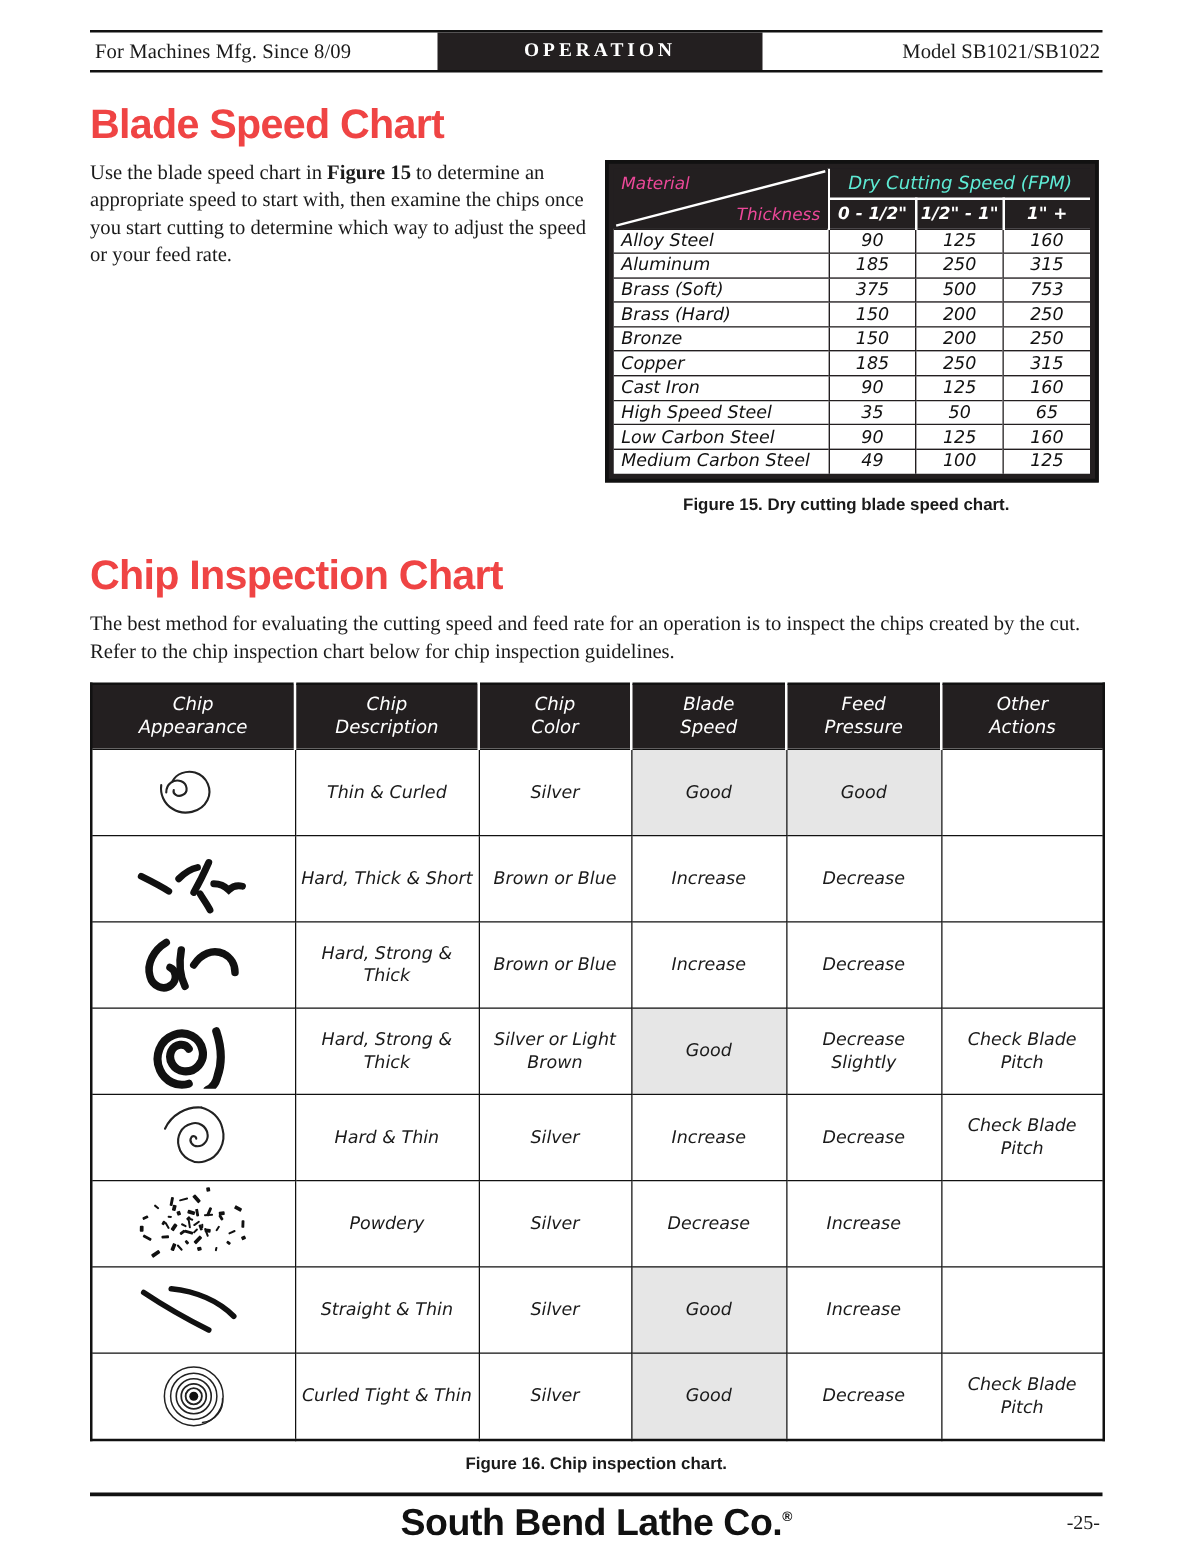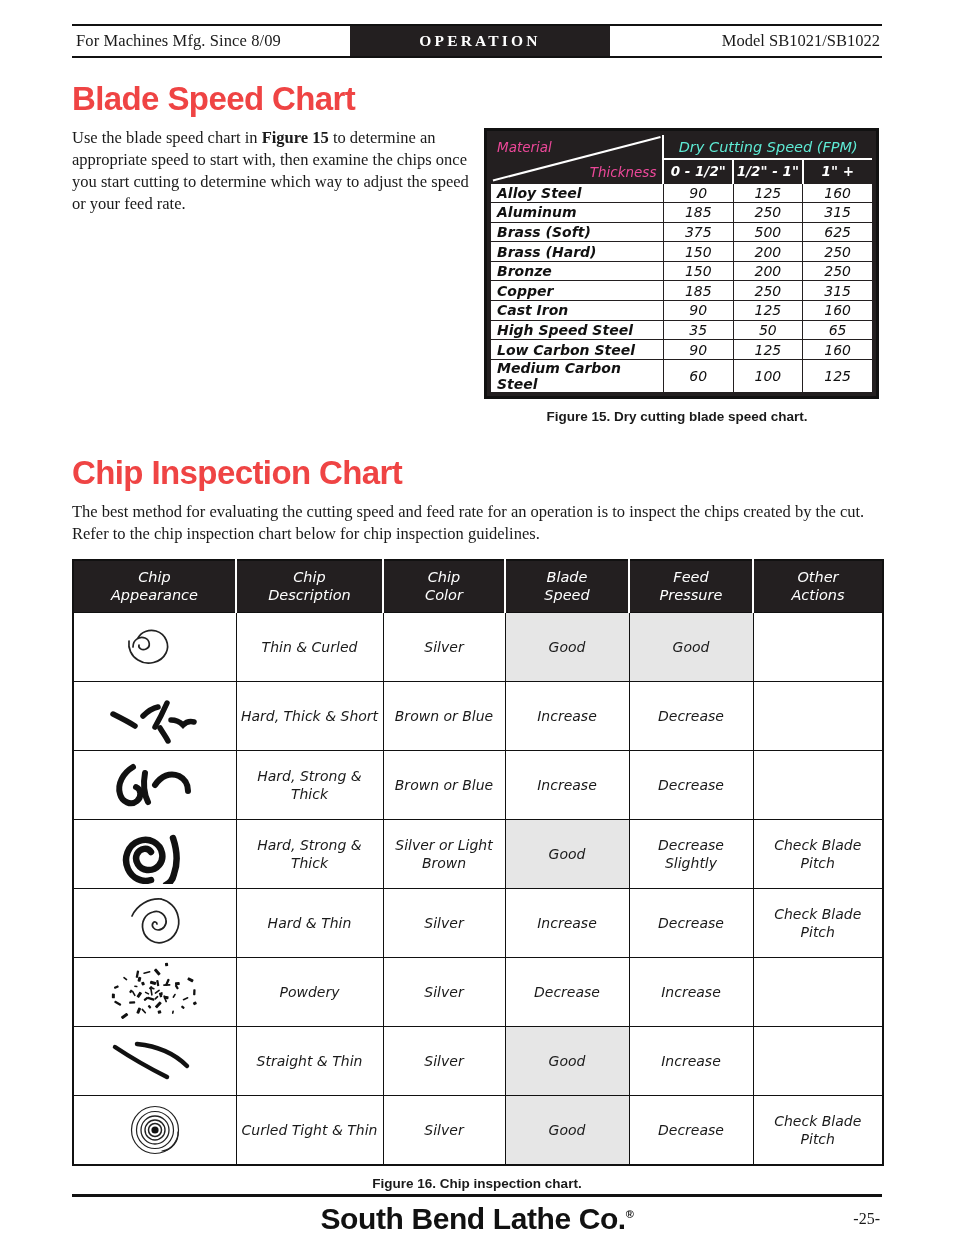--- a/index.html
+++ b/index.html
@@ -123,21 +123,20 @@
   .bst .sub.last { border-right:none; }
   .bst tbody td {
     background:#ffffff; color:#111;
     height:19.6px;
     font-size:14px; font-style:italic;
     border-top:1.5px solid #231f20;
   }
   .bst tbody td.mat-cell {
     text-align:left; padding-left:6px;
     border-right:1.5px solid #231f20;
-    font-weight:bold;
   }
   .bst tbody td.num {
     text-align:center;
     border-right:1.5px solid #231f20;
     width:72px;
   }
   .bst tbody td.num.last { border-right:none; }
 
   .figcap {
     font-family:"Liberation Sans", sans-serif;
@@ -262,21 +261,21 @@
               <tr>
                 <td class="mat-cell">Aluminum</td>
                 <td class="num">185</td>
                 <td class="num">250</td>
                 <td class="num last">315</td>
               </tr>
               <tr>
                 <td class="mat-cell">Brass (Soft)</td>
                 <td class="num">375</td>
                 <td class="num">500</td>
-                <td class="num last">625</td>
+                <td class="num last">753</td>
               </tr>
               <tr>
                 <td class="mat-cell">Brass (Hard)</td>
                 <td class="num">150</td>
                 <td class="num">200</td>
                 <td class="num last">250</td>
               </tr>
               <tr>
                 <td class="mat-cell">Bronze</td>
                 <td class="num">150</td>
@@ -302,21 +301,21 @@
                 <td class="num last">65</td>
               </tr>
               <tr>
                 <td class="mat-cell">Low Carbon Steel</td>
                 <td class="num">90</td>
                 <td class="num">125</td>
                 <td class="num last">160</td>
               </tr>
               <tr>
                 <td class="mat-cell">Medium Carbon Steel</td>
-                <td class="num">60</td>
+                <td class="num">49</td>
                 <td class="num">100</td>
                 <td class="num last">125</td>
               </tr>
             </tbody>
         </table>
       </div>
       <div class="figcap">Figure 15. Dry cutting blade speed chart.</div>
     </div>
   </div>
 

